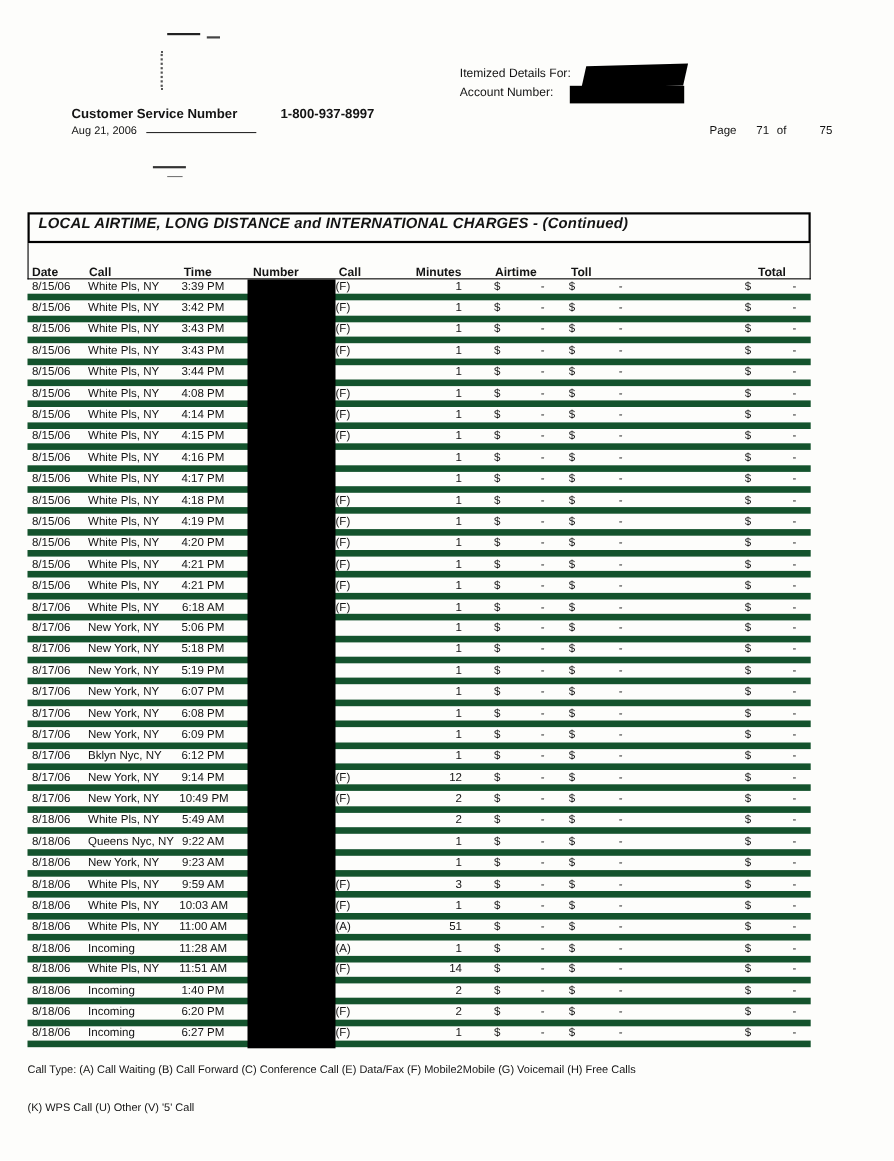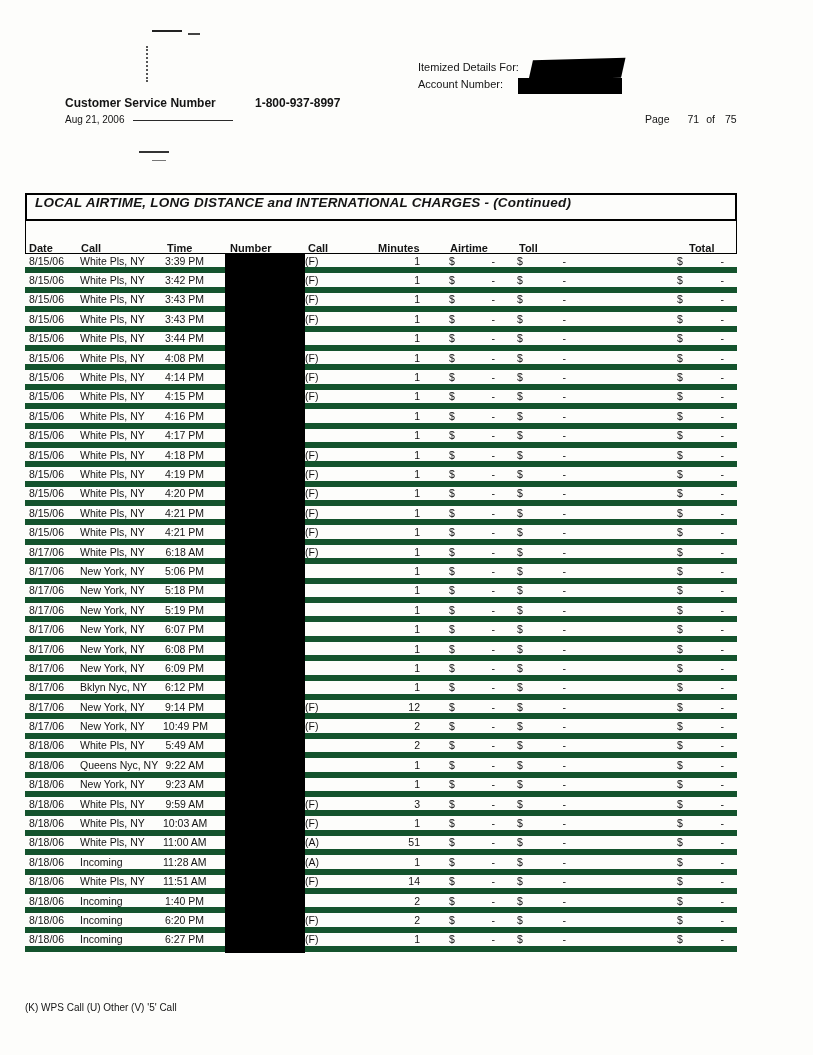--- a/index.html
+++ b/index.html
@@ -27,21 +27,21 @@
   .redact-1 { left:531px; top:59px; width:92px; height:20px; transform:skewX(-14deg) rotate(-1.5deg); }
   .redact-2 { left:518px; top:78px; width:104px; height:16px; }
   .cs-label  { position:absolute; left:65px;  top:96px; font-size:12px; font-weight:bold; }
   .cs-number { position:absolute; left:255px; top:96px; font-size:12px; font-weight:bold; }
   .bill-date { position:absolute; left:65px;  top:114px; font-size:10px; }
   .date-line { position:absolute; left:133px; top:120px; width:100px; border-top:1.5px solid #2a2a2a; }
   .page-info { position:absolute; left:645px; top:113px; font-size:10.5px; display:flex; }
   .page-info span { display:inline-block; }
   .pi-cur { margin-left:18px; }
   .pi-of  { margin-left:7px; }
-  .pi-tot { margin-left:10px; }
+  .pi-tot { margin-left:30px; }
 
   
   .table-wrap {
     position:absolute; left:25px; top:193px; width:712px;
     --cols: 52px 86px 62px 80px 58px 65px 75px 75px 159px;
   }
   .title-box {
     border:2px solid #000; height:28px; display:flex; 
     padding-left:8px; font-size:13.5px; font-weight:bold; font-style:italic;
     letter-spacing:.2px; background:#fdfdfb;
@@ -866,15 +866,16 @@
           </div>
           <div class="c chg ctot">
             <span>$</span>
             <span>-</span>
           </div>
         </div>
       </div>
     <div class="redaction-col"></div>
   </div>
 
+  <div class="footnote1">Call Type: (A) Call Waiting (B) Call Forward (C) Conference Call (E) Data/Fax (F) Mobile2Mobile (G) Voicemail (H) Free Calls</div>
   <div class="footnote2">(K) WPS Call (U) Other (V) '5' Call</div>
 
 </div>
 
 </body></html>

